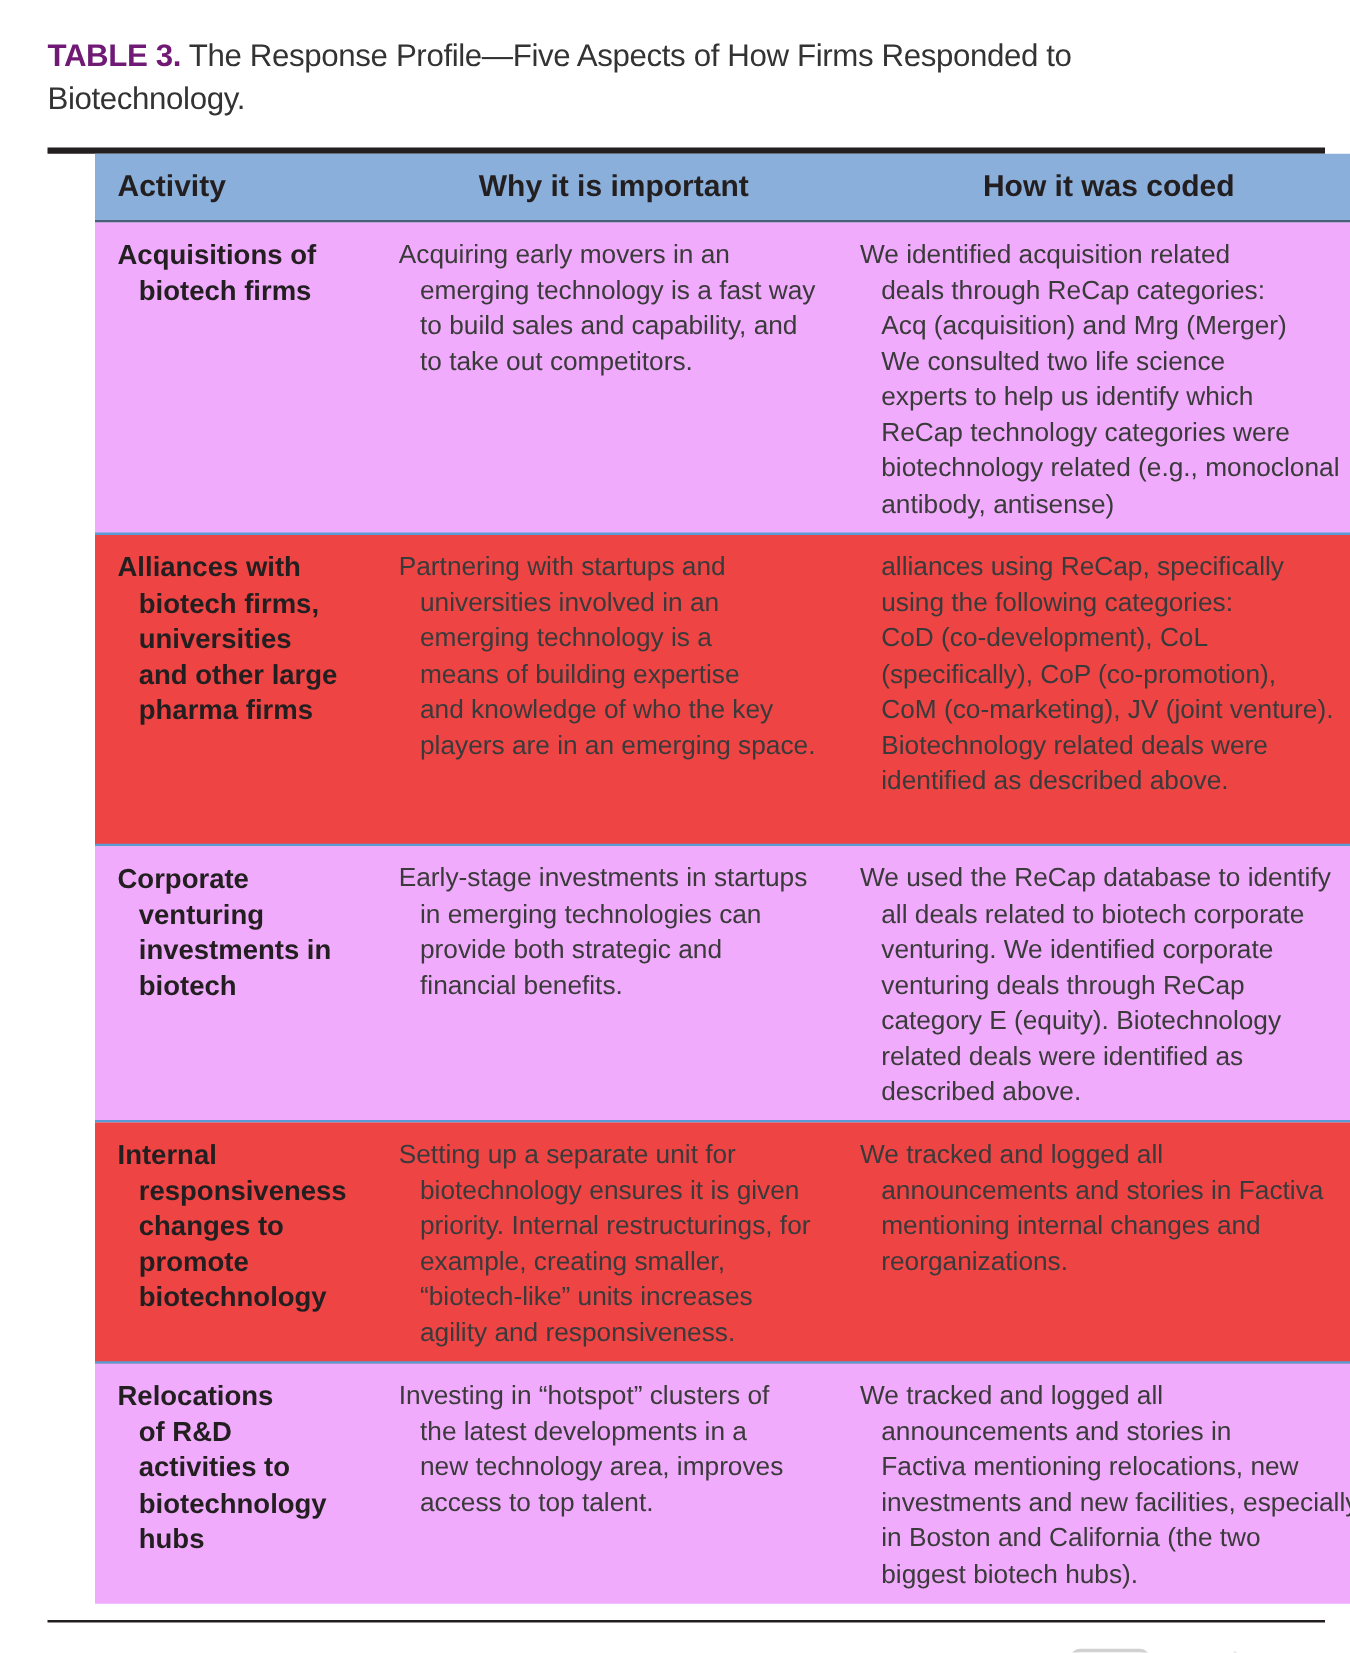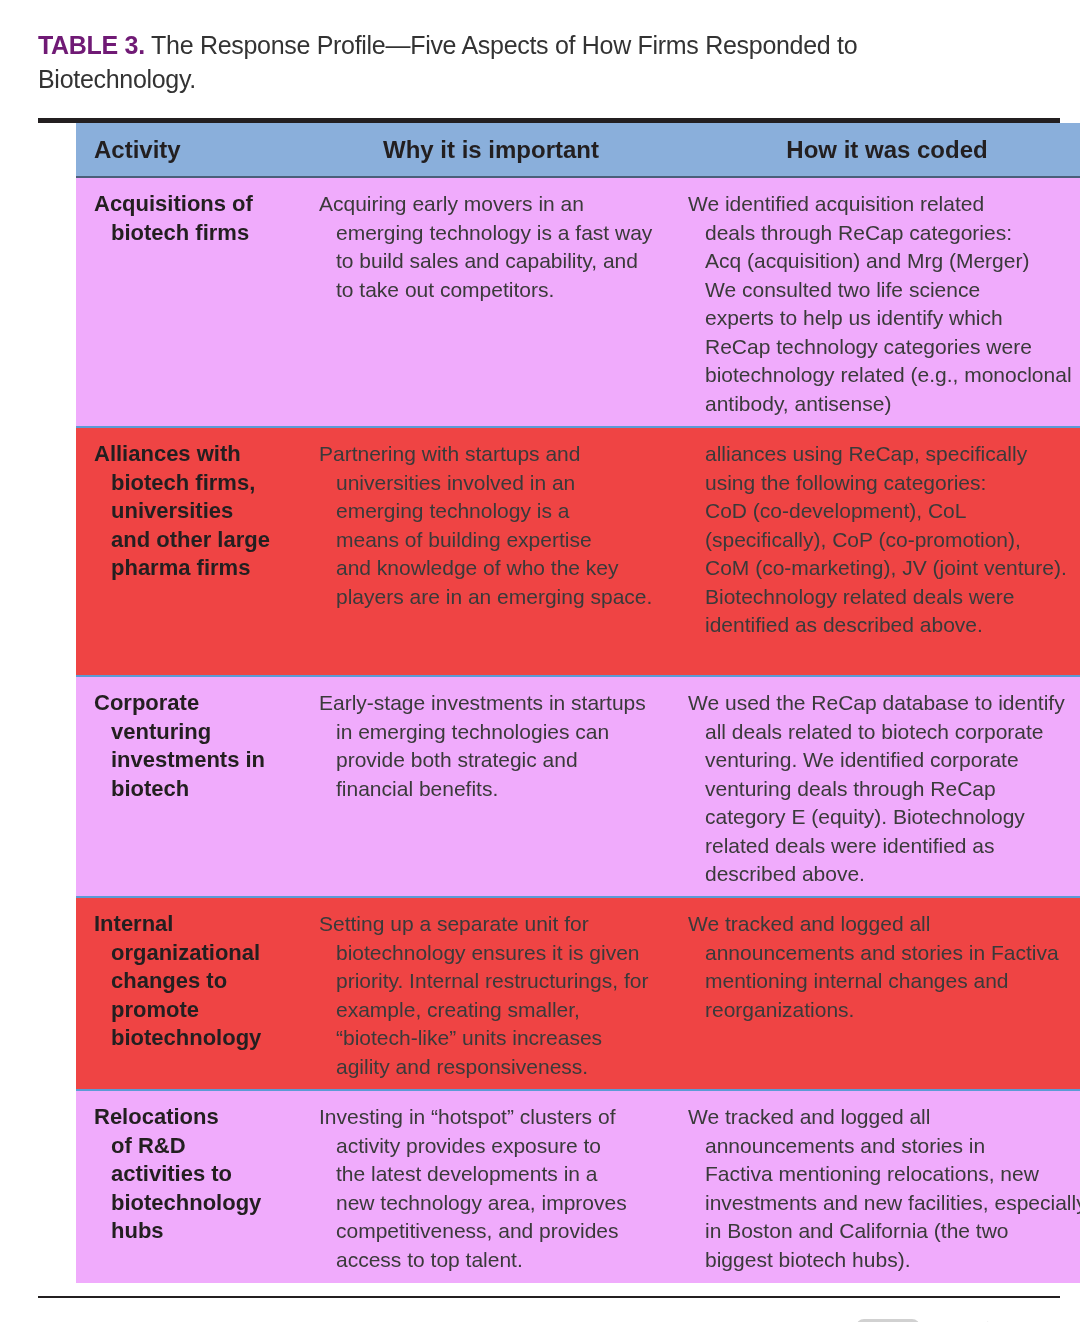--- a/index.html
+++ b/index.html
@@ -116,21 +116,21 @@
           <span class="ln indent">venturing. We identified corporate</span>
           <span class="ln indent">venturing deals through ReCap</span>
           <span class="ln indent">category E (equity). Biotechnology</span>
           <span class="ln indent">related deals were identified as</span>
           <span class="ln indent">described above.</span>
         </div>
       </div>
       <div class="row even" style="height: 193px;">
         <div class="cell c1">
           <span class="ln">Internal</span>
-          <span class="ln indent">organizational</span>
+          <span class="ln indent">responsiveness</span>
           <span class="ln indent">changes to</span>
           <span class="ln indent">promote</span>
           <span class="ln indent">biotechnology</span>
         </div>
         <div class="cell c2">
           <span class="ln">Setting up a separate unit for</span>
           <span class="ln indent">biotechnology ensures it is given</span>
           <span class="ln indent">priority. Internal restructurings, for</span>
           <span class="ln indent">example, creating smaller,</span>
           <span class="ln indent">“biotech-like” units increases</span>
@@ -146,24 +146,22 @@
       <div class="row odd" style="height: 192px; border-bottom: none;">
         <div class="cell c1">
           <span class="ln">Relocations</span>
           <span class="ln indent">of R&amp;D</span>
           <span class="ln indent">activities to</span>
           <span class="ln indent">biotechnology</span>
           <span class="ln indent">hubs</span>
         </div>
         <div class="cell c2">
           <span class="ln">Investing in “hotspot” clusters of</span>
-          <span class="ln indent">activity provides exposure to</span>
           <span class="ln indent">the latest developments in a</span>
           <span class="ln indent">new technology area, improves</span>
-          <span class="ln indent">competitiveness, and provides</span>
           <span class="ln indent">access to top talent.</span>
         </div>
         <div class="cell c3">
           <span class="ln">We tracked and logged all</span>
           <span class="ln indent">announcements and stories in</span>
           <span class="ln indent">Factiva mentioning relocations, new</span>
           <span class="ln indent">investments and new facilities, especially</span>
           <span class="ln indent">in Boston and California (the two</span>
           <span class="ln indent">biggest biotech hubs).</span>
         </div>

